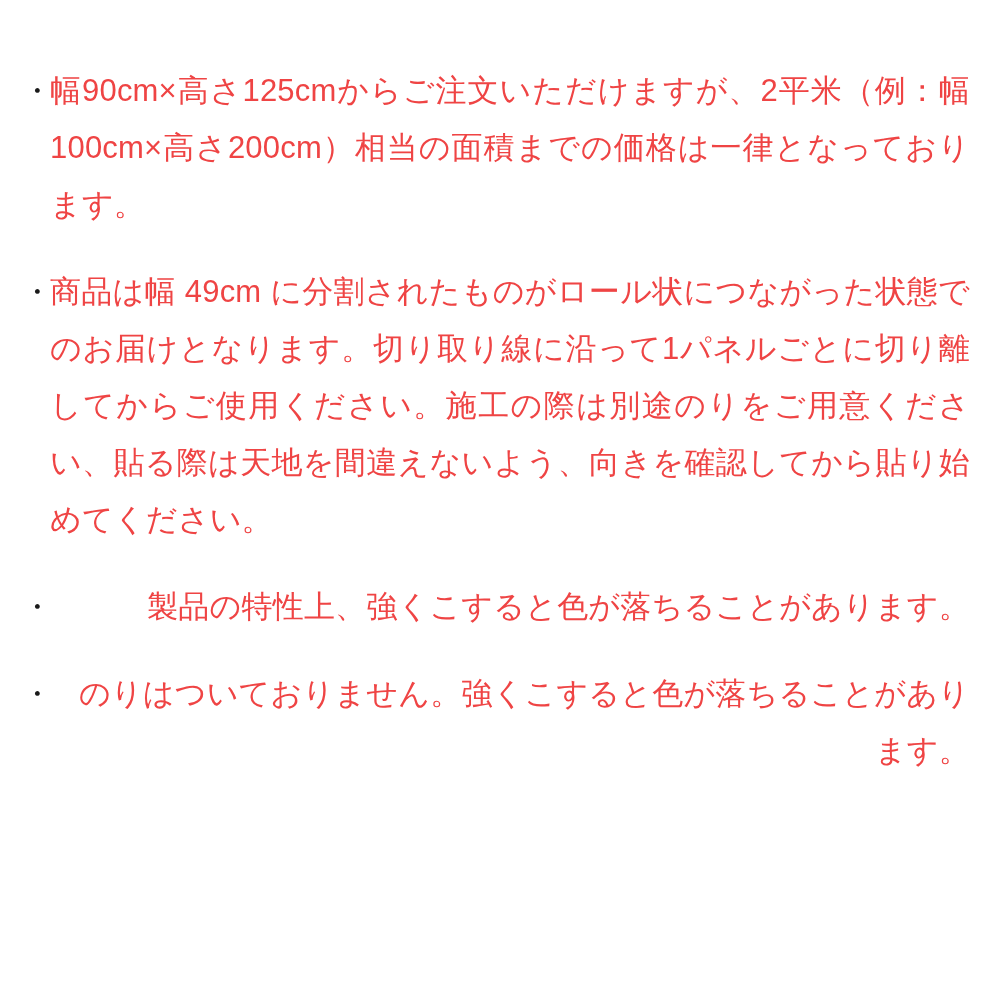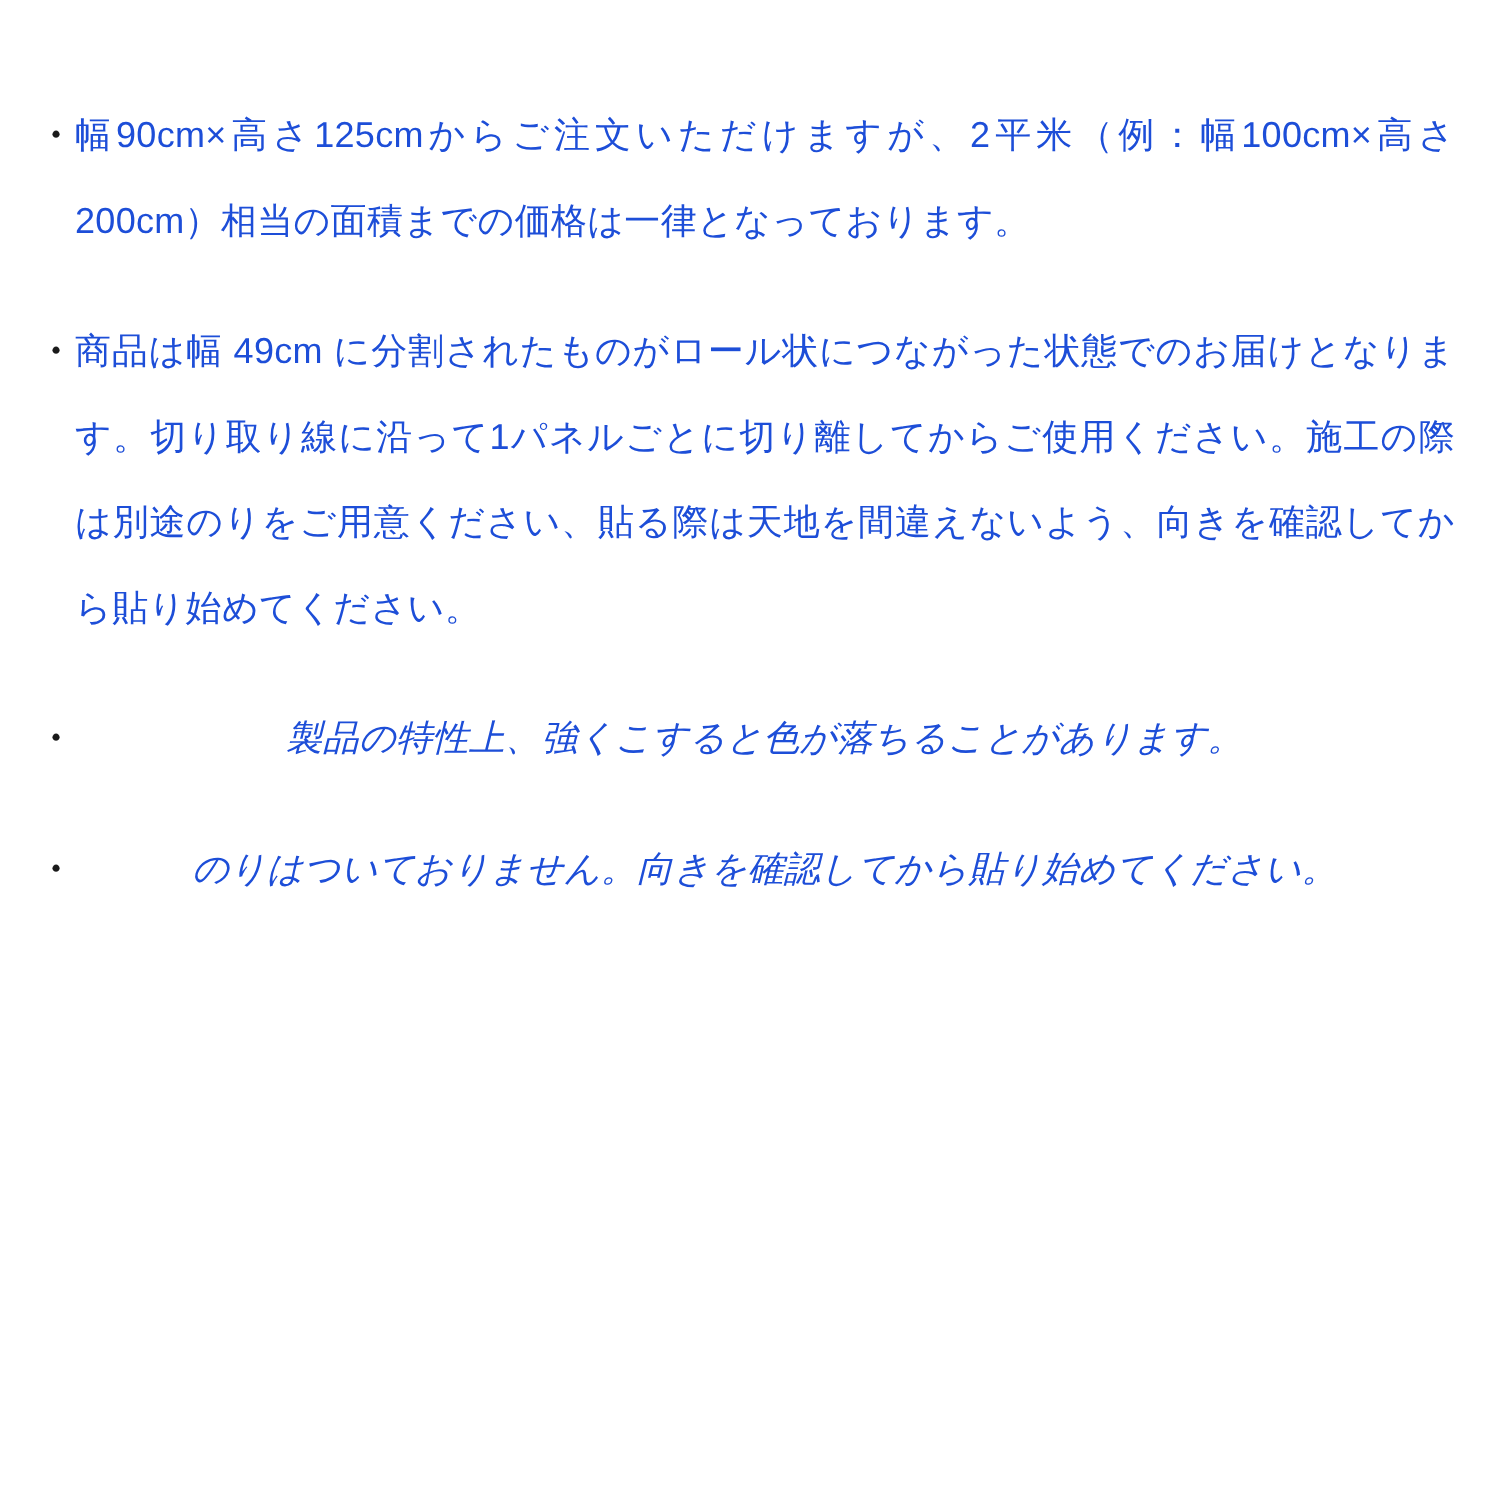--- a/index.html
+++ b/index.html
@@ -34,31 +34,30 @@
     flex: 0 0 auto;
     width: 28px;
     font-size: 30px;
     line-height: 57px;
     text-align: center;
     color: #1a1a1a;
     user-select: none;
   }
   .note-text {
     flex: 1 1 auto;
-    font-size: 24px;
+    font-size: 31px;
     line-height: 57px;
     letter-spacing: 0.2px;
-    color: #1d4ed8;
+    color: #ef4444;
     text-align: justify;
     text-justify: inter-character;
   }
   .note-item.last .note-text,
   .note-item.third .note-text {
-    text-align: center;
-    font-style: italic;
+    text-align: right;
   }
 </style>
 </head>
 <body>
 
 <div class="page">
   <ul class="notes-list">
 
     <li class="note-item first">
       <span class="bullet">・</span>
@@ -70,17 +69,17 @@
       <span class="note-text">商品は幅 49cm に分割されたものがロール状につながった状態でのお届けとなります。切り取り線に沿って1パネルごとに切り離してからご使用ください。施工の際は別途のりをご用意ください、貼る際は天地を間違えないよう、向きを確認してから貼り始めてください。</span>
     </li>
 
     <li class="note-item third">
       <span class="bullet">・</span>
       <span class="note-text">製品の特性上、強くこすると色が落ちることがあります。</span>
     </li>
 
     <li class="note-item last">
       <span class="bullet">・</span>
-      <span class="note-text">のりはついておりません。向きを確認してから貼り始めてください。</span>
+      <span class="note-text">のりはついておりません。強くこすると色が落ちることがあります。</span>
     </li>
 
   </ul>
 </div>
 
 </body></html>

